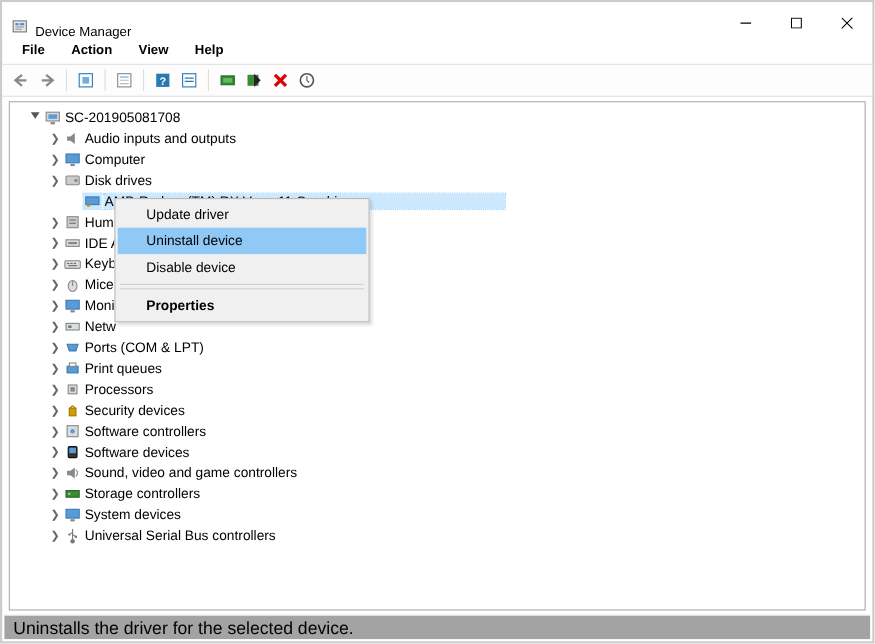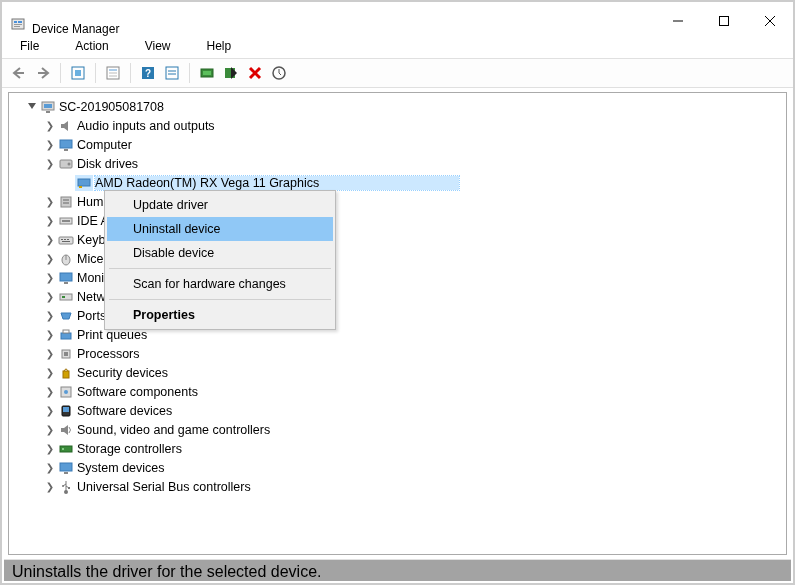--- a/index.html
+++ b/index.html
@@ -36,24 +36,25 @@
     align-items: center;
     justify-content: center;
     font-family: "Segoe UI Symbol", sans-serif;
     font-size: 13px;
   }
   .titlebar .winbtn svg { display: block; }
 
   
   .menubar {
     display: flex;
-    gap: 20px;
+    gap: 8px;
     padding: 2px 6px 4px 10px;
     height: 22px;
-    align-items: center;
+    align-items: flex-end;
+    font-weight: bold;
   }
   .menubar .menu-item {
     padding: 2px 8px;
   }
 
   
   .toolbar {
     display: flex;
     align-items: center;
     gap: 2px;
@@ -122,21 +123,21 @@
     background: #cce8ff;
   }
   .row.selected .label {
     outline: 1px dotted #99d1ff;
     padding-right: 140px;
   }
 
   
   .context-menu {
     position: absolute;
-    top: 188px;
+    top: 178px;
     left: 102px;
     width: 232px;
     background: #f0f0f0;
     border: 1px solid #bbb;
     box-shadow: 2px 2px 3px rgba(0,0,0,0.15);
     padding: 2px;
     font-size: 12.5px;
   }
   .context-menu .cm-item {
     padding: 5px 12px 5px 26px;
@@ -449,21 +450,21 @@
     </div>
 
     <div class="row ind2">
       <span class="chevron">❯</span>
       <span class="icon">
           <svg width="16" height="16">
             <rect x="3" y="3" width="10" height="10" fill="#ddd" stroke="#888"></rect>
             <circle cx="8" cy="8" r="2" fill="#5a9bd5"></circle>
           </svg>
         </span>
-      <span class="label">Software components</span>
+      <span class="label">Software controllers</span>
     </div>
 
     <div class="row ind2">
       <span class="chevron">❯</span>
       <span class="icon">
           <svg width="16" height="16">
             <rect x="4" y="3" width="8" height="10" rx="1" fill="#333" stroke="#111"></rect>
             <rect x="5" y="4" width="6" height="5" fill="#5a9bd5"></rect>
           </svg>
         </span>
@@ -517,20 +518,19 @@
     </div>
 
   </div>
 </div>
 
 <div class="context-menu">
   <div class="cm-item">Update driver</div>
   <div class="cm-item hover">Uninstall device</div>
   <div class="cm-item">Disable device</div>
   <div class="cm-sep"></div>
-  <div class="cm-item">Scan for hardware changes</div>
   <div class="cm-sep"></div>
   <div class="cm-item bold">Properties</div>
 </div>
 
 <div class="statusbar">
   <span>Uninstalls the driver for the selected device.</span>
 </div>
 
 </body></html>

